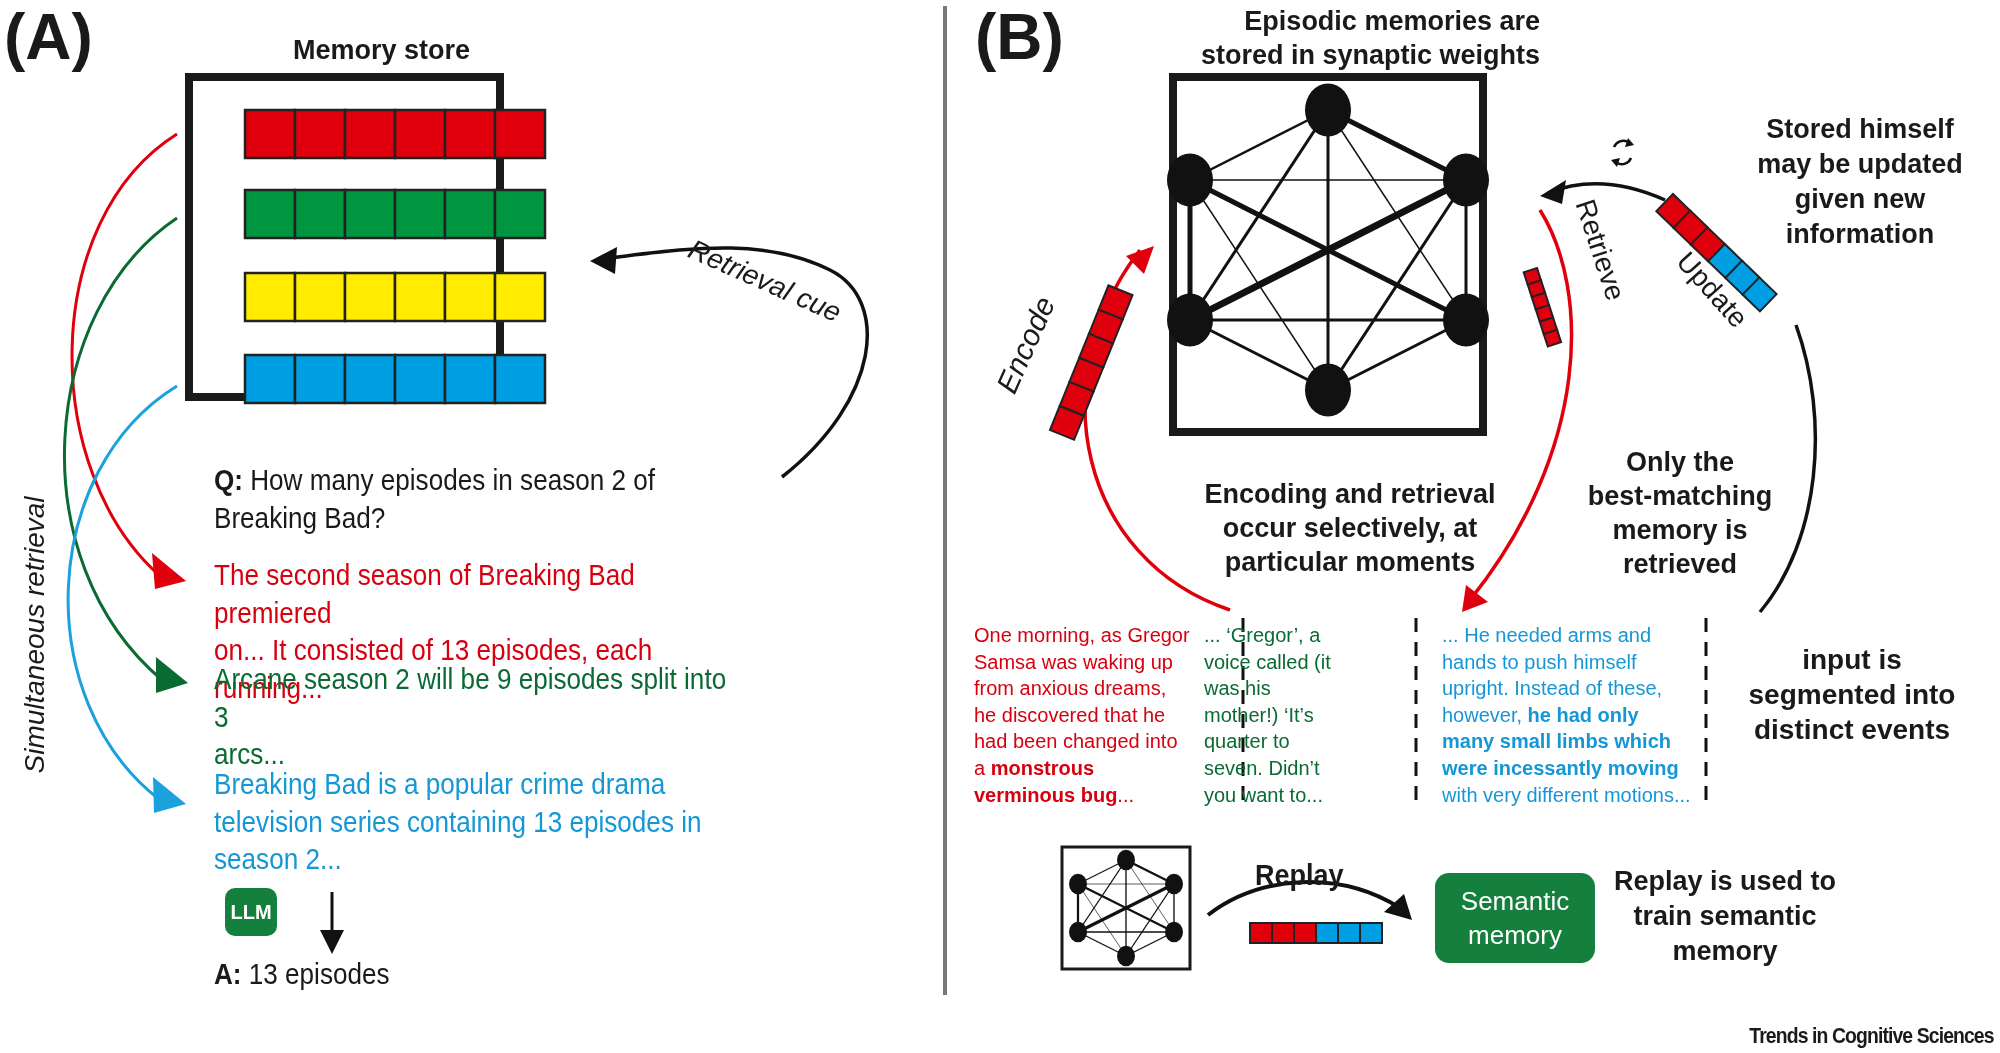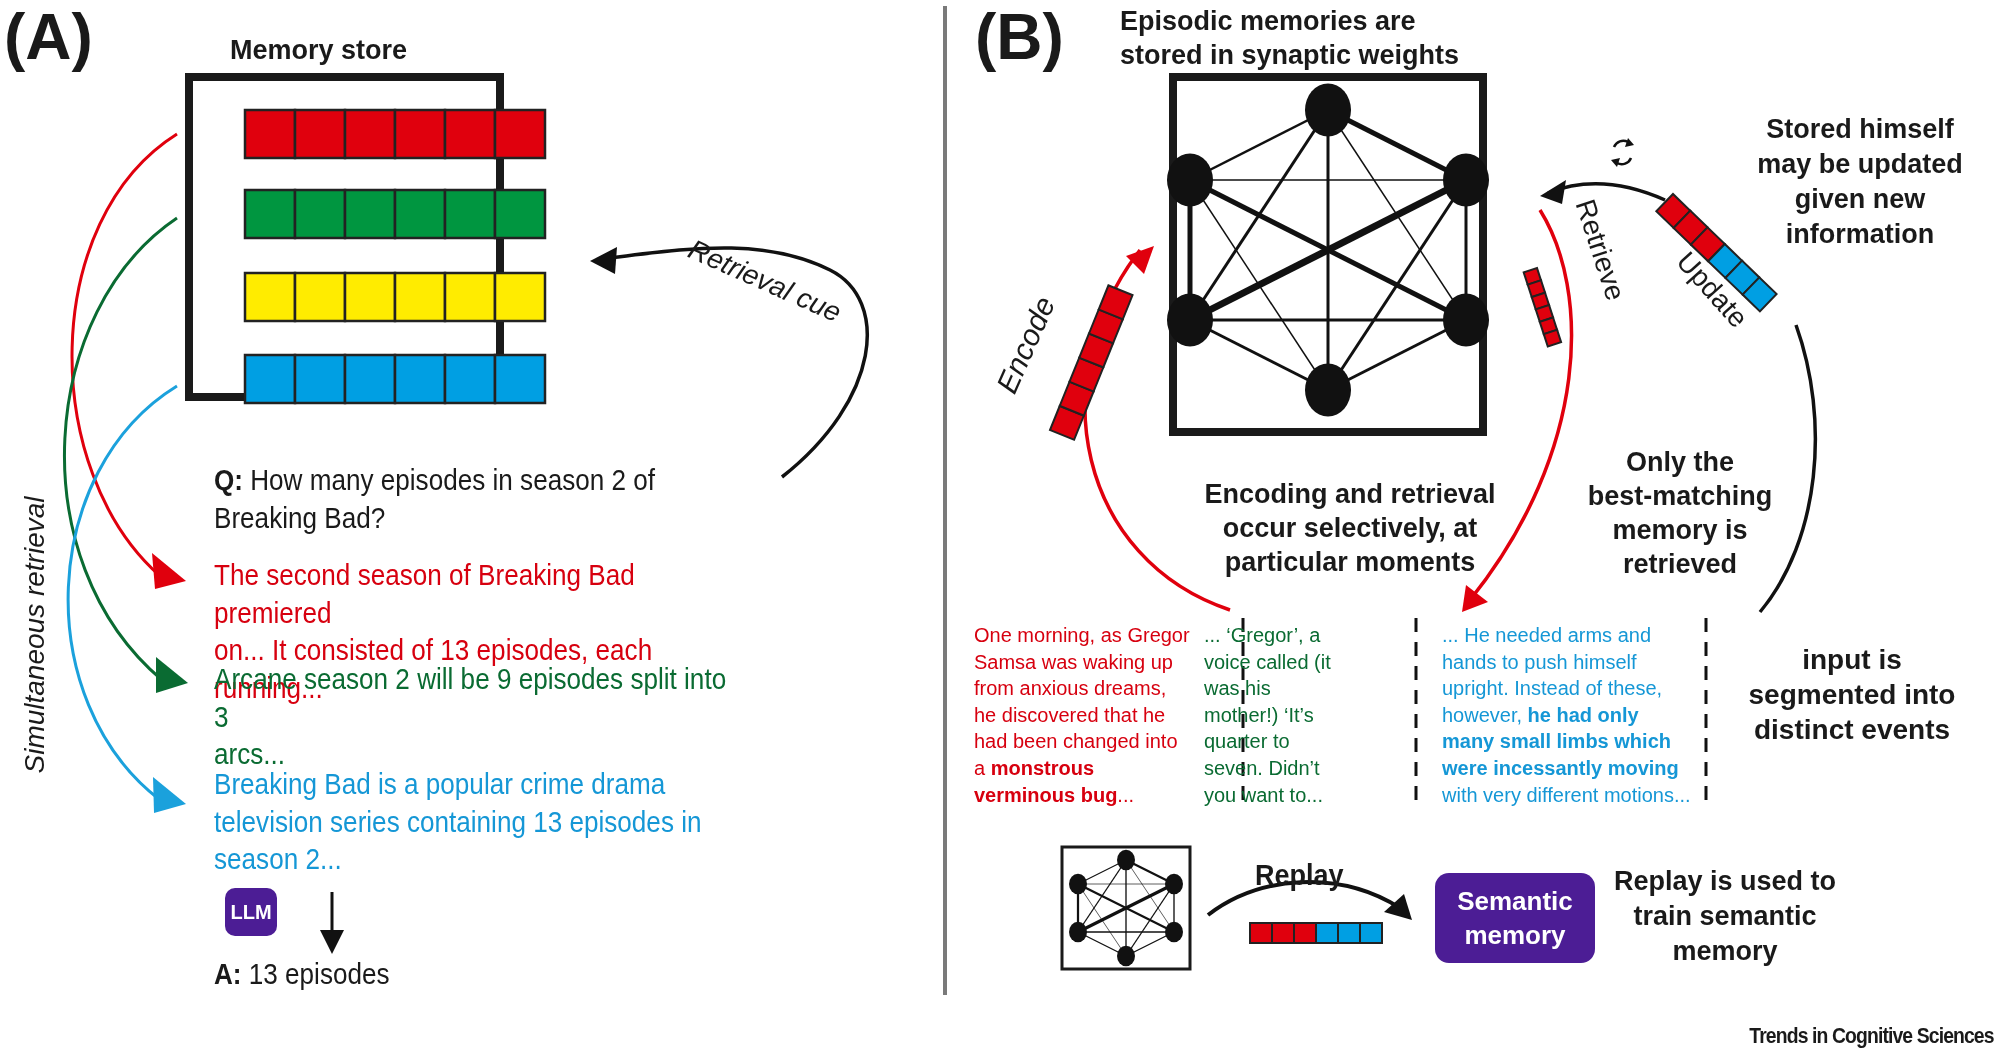--- a/index.html
+++ b/index.html
@@ -1,29 +1,29 @@
 <!DOCTYPE html>
 <html><head>
 <meta charset="utf-8">
 <style>
   html, body { margin: 0; padding: 0; background: #ffffff; }
   body { width: 2000px; height: 1053px; position: relative; overflow: hidden;
          font-family: "Liberation Sans", sans-serif; color: #1a1a1a; }
   svg#fig { position: absolute; left: 0; top: 0; }
   .abs { position: absolute; }
   .panel-label { font-size: 64px; font-weight: bold; line-height: 1; }
-  .title { font-weight: bold; font-size: 27px; text-align: left; line-height: 1.25; }
+  .title { font-weight: bold; font-size: 27px; text-align: right; line-height: 1.25; }
   .body-text { font-size: 29px; line-height: 1.3; transform: scaleX(0.9); transform-origin: left top; }
   .red { color: #d7000f; }
   .green { color: #0a6b32; }
   .blue { color: #1597d6; }
   .small-text { font-size: 20px; line-height: 1.33; }
   .small-text b { font-weight: bold; }
   .bold-caption { font-weight: bold; font-size: 27px; text-align: center; line-height: 1.27; }
-  .black-box { background: #4c1d95; color: #fff; border-radius: 14px; display: flex;
+  .black-box { background: #15803d; color: #fff; border-radius: 14px; display: flex;
                align-items: center; justify-content: center; text-align: center; }
   .rot-text { font-style: italic; font-size: 28px; white-space: nowrap; }
   .footer { font-weight: bold; font-size: 22px; letter-spacing: -1px; transform: scaleX(0.88); transform-origin: right top; }
 </style>
 </head>
 <body>
 
 <svg id="fig" width="2000" height="1053" viewBox="0 0 2000 1053">
   <defs>
     <marker id="ah-black" markerWidth="10" markerHeight="10" refX="8" refY="5" orient="auto" markerUnits="userSpaceOnUse" viewBox="0 0 10 10">
@@ -284,21 +284,21 @@
 </div>
 
 <div class="abs bold-caption" style="left:1712px;top:642px;width:280px;line-height:35px;font-size:28px;">
   <div>input is</div>
   <div>segmented into</div>
   <div>distinct events</div>
 </div>
 
 <div class="abs" style="left:1250px;top:858px;font-weight:bold;font-size:30px;transform:scaleX(0.9);">Replay</div>
 
-<div class="abs black-box" style="left:1435px;top:873px;width:160px;height:90px;font-size:26px;line-height:34px;flex-direction:column;font-weight:bold;">
+<div class="abs black-box" style="left:1435px;top:873px;width:160px;height:90px;font-size:26px;line-height:34px;flex-direction:column;font-weight:normal;">
   <div>Semantic</div>
   <div>memory</div>
 </div>
 
 <div class="abs bold-caption" style="left:1605px;top:864px;width:240px;line-height:35px;font-size:27px;">
   <div>Replay is used to</div>
   <div>train semantic</div>
   <div>memory</div>
 </div>
 

